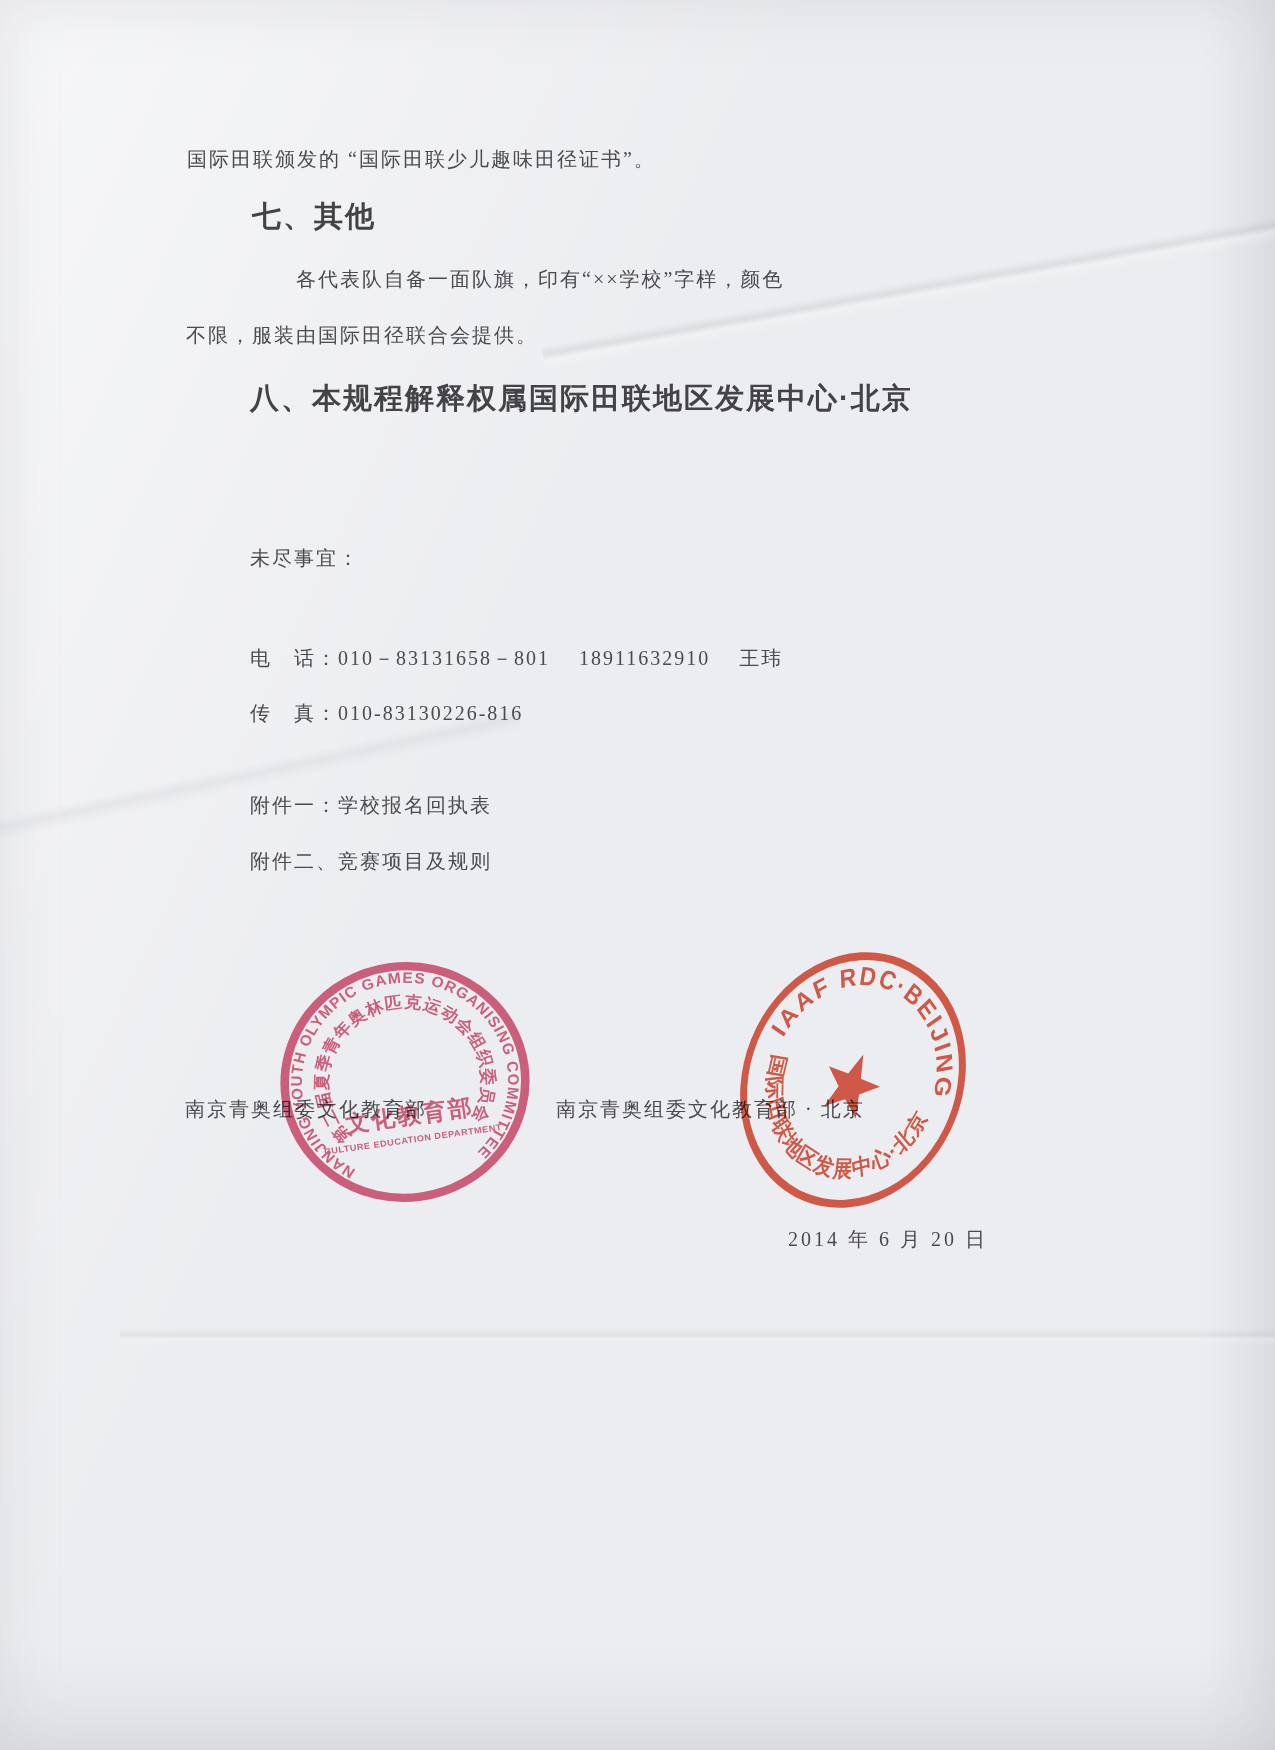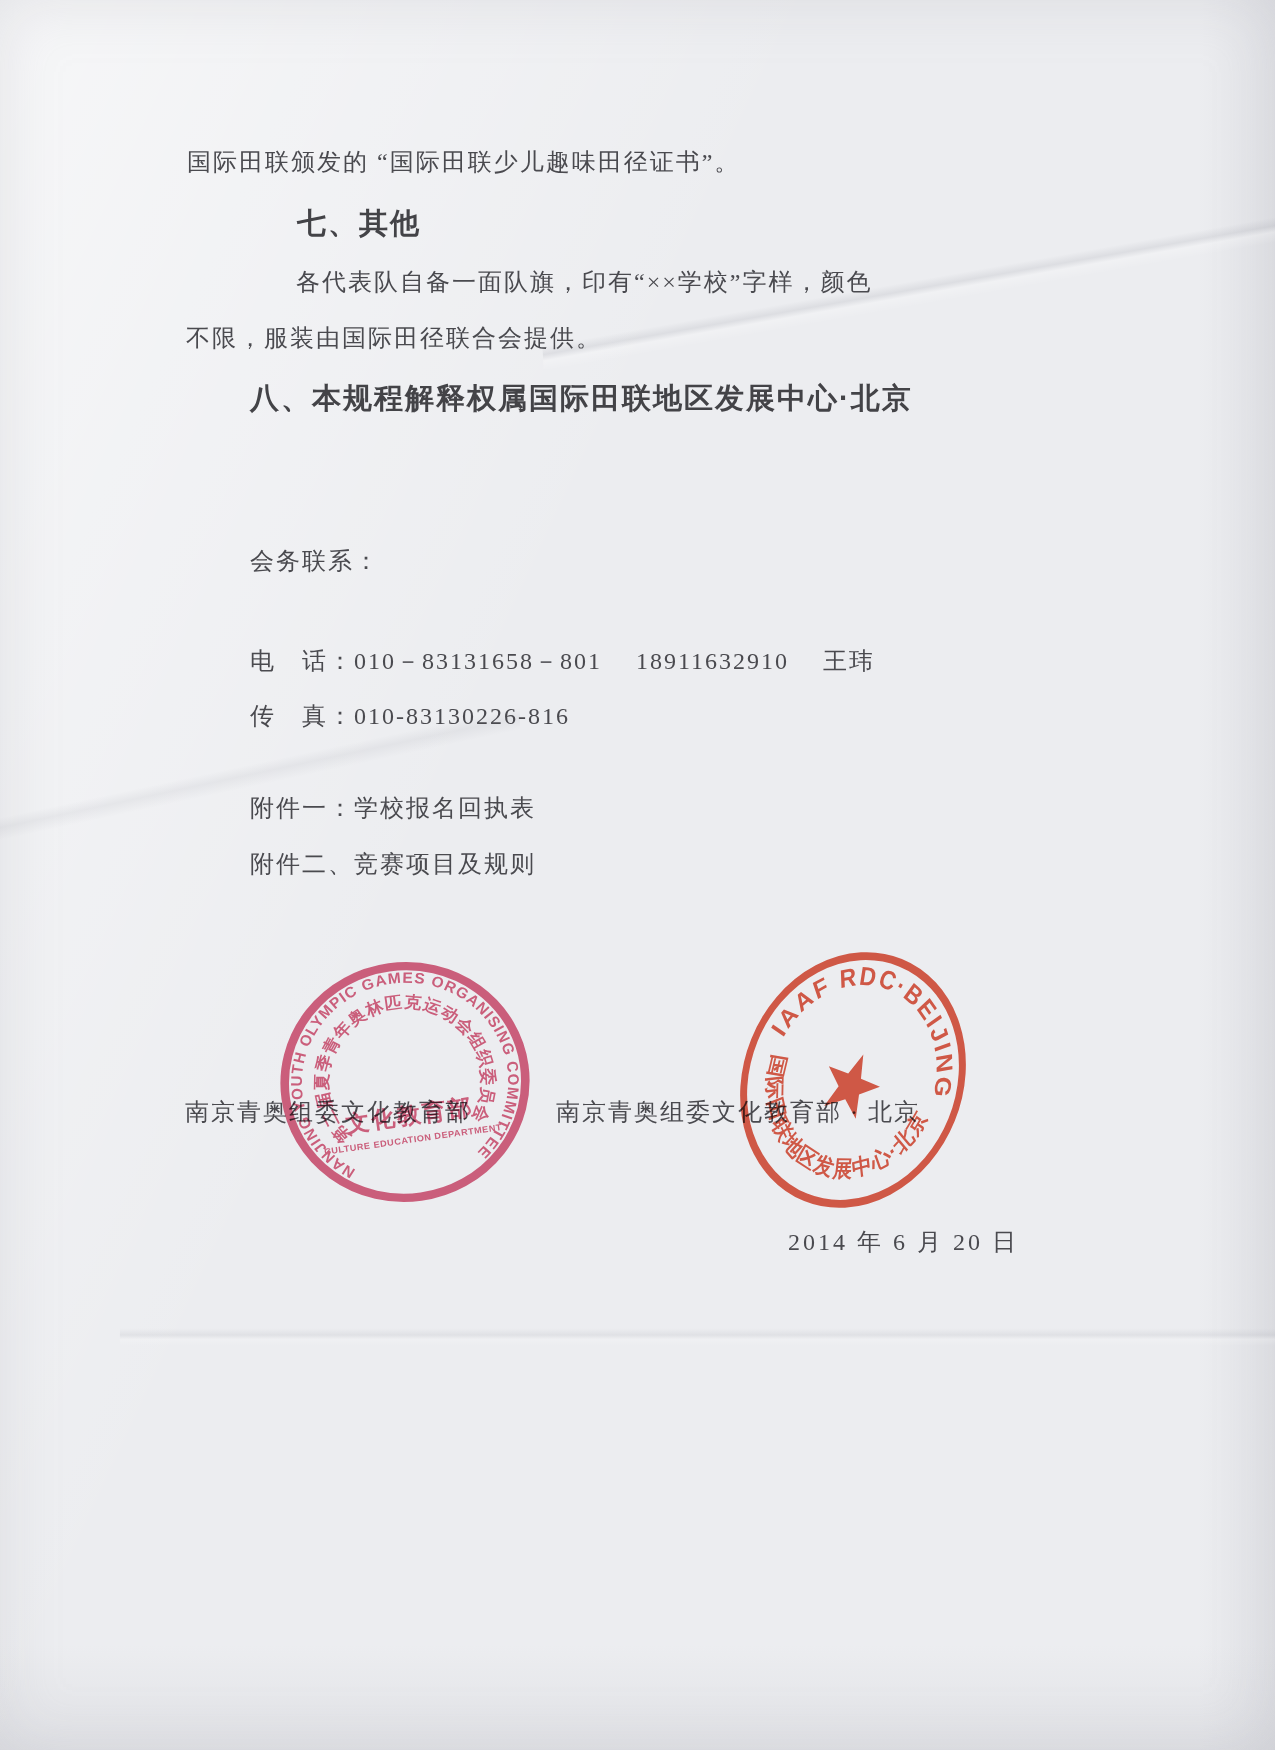--- a/index.html
+++ b/index.html
@@ -22,28 +22,28 @@
   .crease-1{left:540px;top:230px;width:740px;height:120px;
     background:linear-gradient(173deg, rgba(0,0,0,0) 46%, rgba(150,152,162,.18) 50%, rgba(255,255,255,.25) 53%, rgba(0,0,0,0) 58%);
     transform:rotate(-3deg);}
   .crease-2{left:0px;top:700px;width:520px;height:140px;
     background:linear-gradient(168deg, rgba(0,0,0,0) 47%, rgba(150,152,162,.12) 51%, rgba(0,0,0,0) 56%);}
   .crease-3{left:120px;top:1290px;width:1155px;height:90px;
     background:linear-gradient(179deg, rgba(0,0,0,0) 44%, rgba(150,152,162,.14) 50%, rgba(255,255,255,.18) 54%, rgba(0,0,0,0) 60%);
     transform:rotate(1deg);}
   .line{
     position:absolute;white-space:nowrap;
-    font-size:24px;letter-spacing:2px;color:#4a4a4f;
+    font-size:20px;letter-spacing:2px;color:#4a4a4f;
   }
   .bold-head{
     font-family:"Liberation Sans","DejaVu Sans",sans-serif;
     font-weight:700;font-size:29px;color:#434347;letter-spacing:2px;
   }
   .l-intro{left:187px;top:146px;}
-  .l-h7{left:252px;top:204px;margin-left:45px;}
+  .l-h7{left:252px;top:197px;}
   .l-p7a{left:249px;top:266px;margin-left:47px;}
   .l-p7b{left:186px;top:322px;}
   .l-h8{left:250px;top:379px;}
   .l-h9{left:250px;top:436px;}
   .l-contact{left:250px;top:545px;}
   .l-phone{left:250px;top:645px;}
   .l-fax{left:250px;top:700px;}
   .l-att1{left:250px;top:792px;}
   .l-att2{left:250px;top:848px;}
   .l-sig-left{left:185px;top:1096px;}
@@ -72,21 +72,21 @@
   <div class="crease crease-1"></div>
   <div class="crease crease-2"></div>
   <div class="crease crease-3"></div>
 
   <div class="line l-intro">国际田联颁发的 “国际田联少儿趣味田径证书”。</div>
   <div class="line bold-head l-h7">七、其他</div>
   <div class="line l-p7a">各代表队自备一面队旗，印有“××学校”字样，颜色</div>
   <div class="line l-p7b">不限，服装由国际田径联合会提供。</div>
   <div class="line bold-head l-h8">八、本规程解释权属国际田联地区发展中心·北京</div>
 
-  <div class="line l-contact">会务联系：</div>
+  <div class="line l-contact">未尽事宜：</div>
 
   <div class="line l-phone"><span>电　话：</span><span>010－83131658－801　 18911632910　 王玮</span></div>
   <div class="line l-fax"><span>传　真：</span><span>010-83130226-816</span></div>
 
   <div class="line l-att1">附件一：学校报名回执表</div>
   <div class="line l-att2">附件二、竞赛项目及规则</div>
 
   <div class="line l-sig-left">南京青奥组委文化教育部</div>
   <div class="line l-sig-right">南京青奥组委文化教育部 · 北京</div>
   <div class="line l-date">2014 年 6 月 20 日</div>

